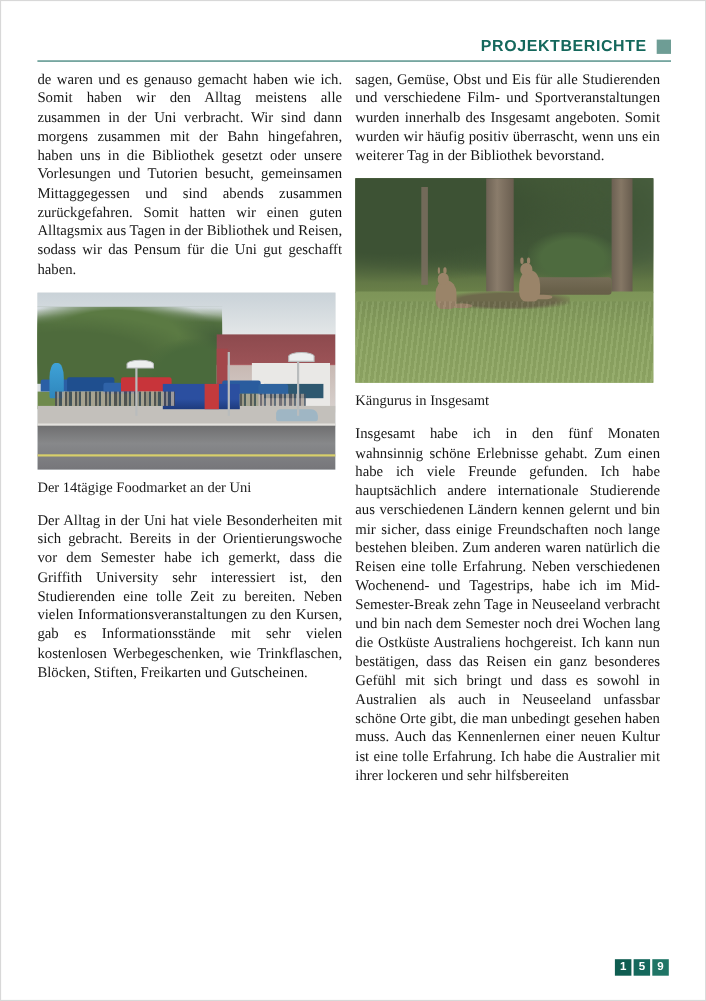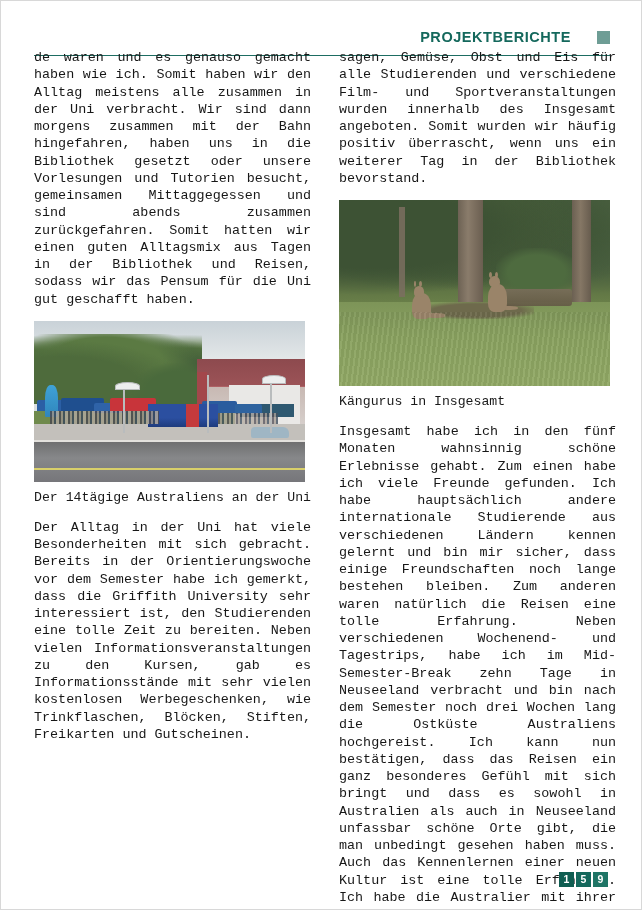--- a/index.html
+++ b/index.html
@@ -22,23 +22,23 @@
   
   .running-head {
     position: absolute;
     left: 33px;
     top: 24px;
     width: 576px;
     height: 32px;
   }
   .running-head-inner {
     display: flex;
-    align-items: center;
+    align-items: flex-end;
     justify-content: flex-end;
-    gap: 26px;
+    gap: 9px;
     height: 24px;
   }
   .running-head-title {
     font-family: "Liberation Sans", "DejaVu Sans", sans-serif;
     font-weight: bold;
     font-size: 14.5px;
     letter-spacing: 0.55px;
     color: #14685c;
     line-height: 1;
     white-space: nowrap;
@@ -55,26 +55,25 @@
     top: 30px;
     width: 576px;
     height: 1.3px;
     background: #1d6d62;
   }
 
   
   .columns {
     position: absolute;
     left: 33px;
-    top: 48px;
+    top: 62px;
     width: 576px;
     height: 800px;
     display: flex;
-    gap: 28px;
-    font-family: Liberation Mono, monospace;
+    gap: 12px;
   }
   .col {
     width: 277px;
     flex: 0 0 277px;
   }
   p.body {
     margin: 0 0 13px 0;
     font-size: 13.4px;
     line-height: 17.25px;
     text-align: justify;
@@ -349,21 +348,21 @@
           <div class="crowd2"></div>
           <div class="car"></div>
           <div class="lamp l1"></div>
           <div class="lamp l2"></div>
           <div class="lamp l3"></div>
           <div class="lamp-head lh1"></div>
           <div class="lamp-head lh2"></div>
           <div class="road"></div>
           <div class="roadline"></div>
         </div>
-        <figcaption class="caption">Der 14tägige Australiens an der Uni</figcaption>
+        <figcaption class="caption">Der 14tägige Foodmarket an der Uni</figcaption>
       </figure>
 
       <p class="body">Der Alltag in der Uni hat viele Besonderheiten mit sich gebracht. Bereits in der Orientierungswoche vor dem Semester habe ich gemerkt, dass die Griffith University sehr interessiert ist, den Studierenden eine tolle Zeit zu bereiten. Neben vielen Informationsveranstaltungen zu den Kursen, gab es Informationsstände mit sehr vielen kostenlosen Werbegeschenken, wie Trinkflaschen, Blöcken, Stiften, Freikarten und Gutscheinen.</p>
 
 
     </div>
 
     <div class="col">
 
       <p class="body">sagen, Gemüse, Obst und Eis für alle Studierenden und verschiedene Film- und Sportveranstaltungen wurden innerhalb des Insgesamt angeboten. Somit wurden wir häufig positiv überrascht, wenn uns ein weiterer Tag in der Bibliothek bevorstand.</p>

